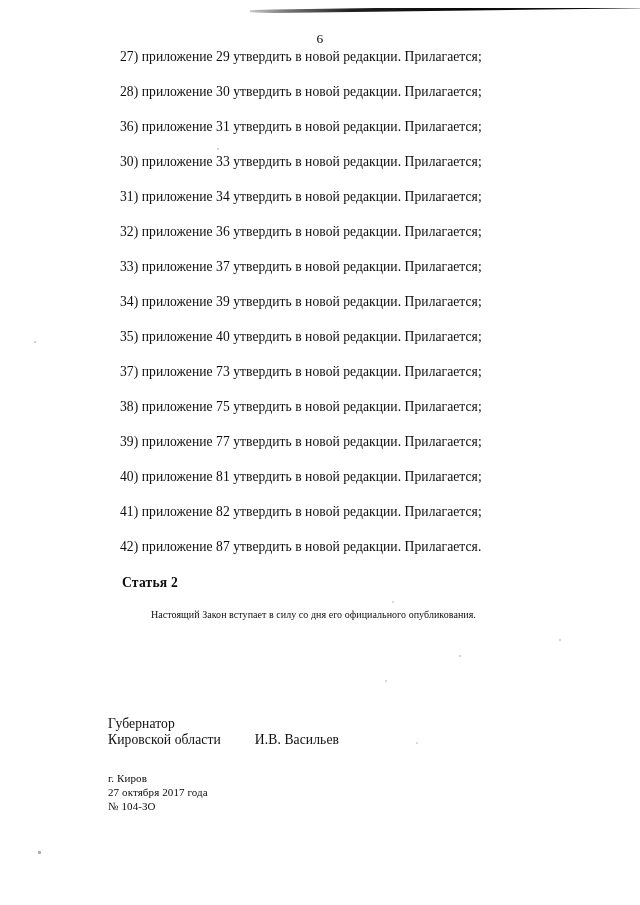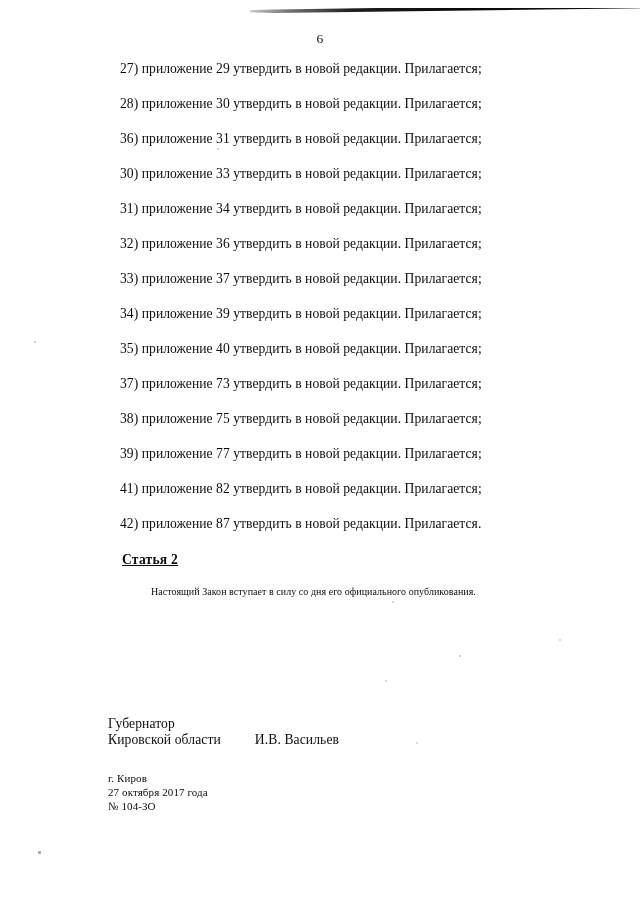--- a/index.html
+++ b/index.html
@@ -60,40 +60,39 @@
     width: 640px;
     text-align: center;
     font-size: 13.5px;
     letter-spacing: 0.2px;
   }
 
   
   .content {
     position: absolute;
     left: 105px;
-    top: 62px;
+    top: 50px;
     width: 478px;
   }
 
   .list-item {
     font-size: 13.6px;
     line-height: 1.0;
     margin: 0 0 21.4px 0;
     padding-left: 15px;
     white-space: nowrap;
     letter-spacing: 0.05px;
   }
 
   .article-heading {
     font-size: 13.6px;
     font-weight: bold;
     padding-left: 17px;
     margin: 7px 0 0 0;
     letter-spacing: 0.2px;
-    text-decoration: underline;
   }
 
   .article-body {
     font-size: 10px;
     line-height: 1.62;
     margin: 16px 0 0 0;
     text-align: justify;
     text-justify: inter-word;
     text-indent: 46px;
     letter-spacing: 0.05px;
@@ -166,20 +165,21 @@
     <p class="list-item">36) приложение 31 утвердить в новой редакции. Прилагается;</p>
     <p class="list-item">30) приложение 33 утвердить в новой редакции. Прилагается;</p>
     <p class="list-item">31) приложение 34 утвердить в новой редакции. Прилагается;</p>
     <p class="list-item">32) приложение 36 утвердить в новой редакции. Прилагается;</p>
     <p class="list-item">33) приложение 37 утвердить в новой редакции. Прилагается;</p>
     <p class="list-item">34) приложение 39 утвердить в новой редакции. Прилагается;</p>
     <p class="list-item">35) приложение 40 утвердить в новой редакции. Прилагается;</p>
     <p class="list-item">37) приложение 73 утвердить в новой редакции. Прилагается;</p>
     <p class="list-item">38) приложение 75 утвердить в новой редакции. Прилагается;</p>
     <p class="list-item">39) приложение 77 утвердить в новой редакции. Прилагается;</p>
+    <p class="list-item">40) приложение 81 утвердить в новой редакции. Прилагается;</p>
     <p class="list-item">41) приложение 82 утвердить в новой редакции. Прилагается;</p>
     <p class="list-item">42) приложение 87 утвердить в новой редакции. Прилагается.</p>
 
     <p class="article-heading">Статья 2</p>
 
     <p class="article-body">
       <span class="l1">Настоящий Закон вступает в силу со дня его официального</span>
       <span>опубликования.</span>
     </p>
 

